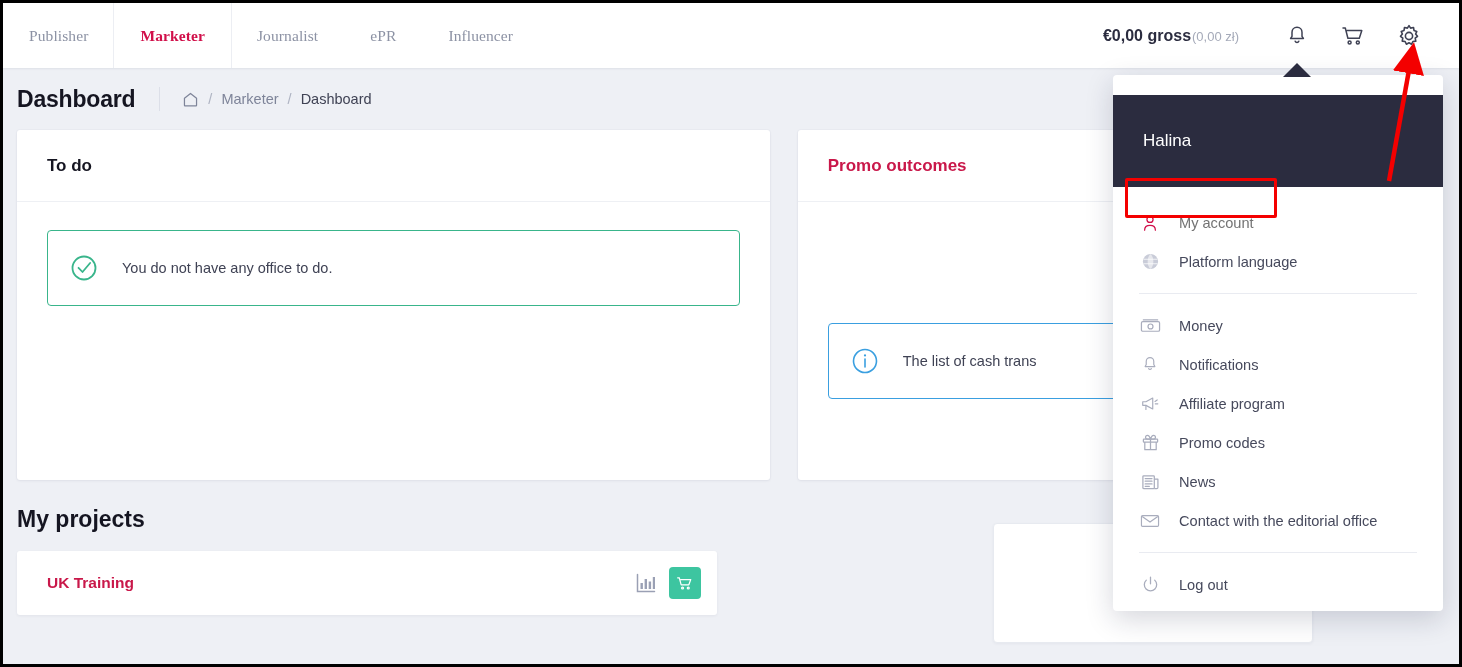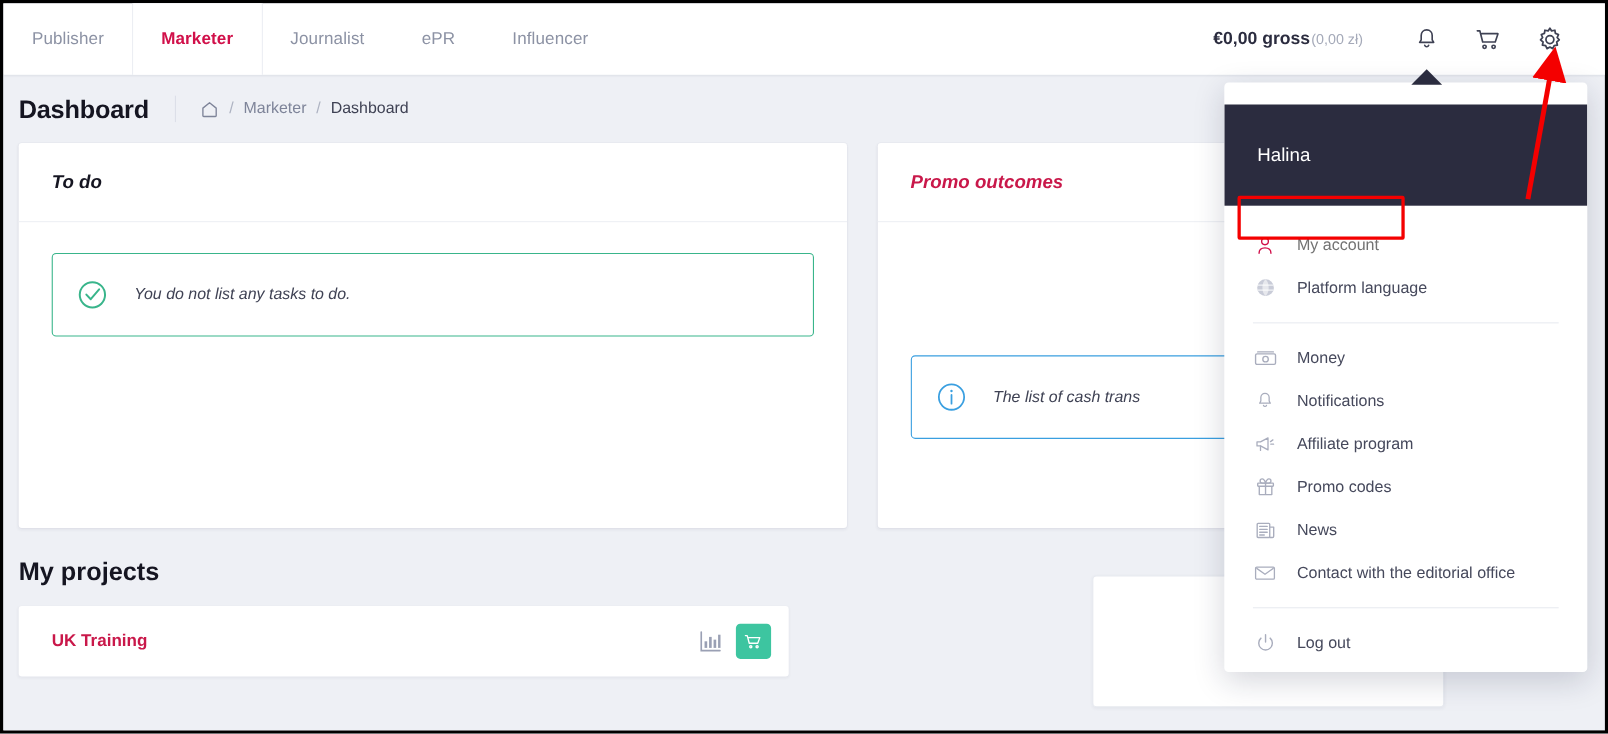--- a/index.html
+++ b/index.html
@@ -18,21 +18,21 @@
   }
 
   
   .topbar {
     position: absolute; left: 0; top: 0; width: 1456px; height: 65px;
     background: #ffffff;
     display: flex; align-items: stretch;
     box-shadow: 0 1px 2px rgba(20,30,60,.07);
     z-index: 5;
   }
-  .tabs { display: flex; align-items: flex-start; height: 100%; }
+  .tabs { display: flex; align-items: flex-start; height: 100%; font-family: Liberation Serif, serif; }
   .tab {
     display: flex; align-items: center; justify-content: center;
     padding: 0 26px; height: 100%;
     font-size: 15.5px; color: #8c92a4; letter-spacing: .1px;
     cursor: pointer; white-space: nowrap;
   }
   .tab.active { color: #d1104a; font-weight: 700; background: #ffffff;
                 box-shadow: -1px 0 0 #eceef3, 1px 0 0 #eceef3; }
   .topbar-right {
     margin-left: auto; display: flex; align-items: center; gap: 0px;
@@ -54,21 +54,20 @@
   .divider-v { width: 1px; height: 24px; background: #dcdfe8; margin: 0 22px 0 24px; }
   .crumbs { display: flex; align-items: center; gap: 9px; font-size: 14.5px; color: #7e8499; }
   .crumbs .sep { color: #aeb3c2; }
   .crumbs .cur { color: #3f4254; }
 
   
   .cards-row { display: flex; gap: 28px; padding: 0 0 0 14px; }
   .card {
     background: #ffffff; border-radius: 3px;
     box-shadow: 0 1px 3px rgba(30,40,70,.06), 0 0 0 1px rgba(40,50,80,.02);
-    font-style: italic;
   }
   .card-head { height: 72px; display: flex; align-items: center; padding: 0 30px;
                border-bottom: 1px solid #eef0f4; }
   .card-title { font-size: 17px; font-weight: 700; color: #151521; }
   .card-title.accent { color: #c9184a; }
   .card-body { padding: 28px 30px 30px 30px; }
 
   .card-todo { width: 822px; height: 350px; }
   .card-money { width: 578px; height: 350px; }
 
@@ -221,21 +220,21 @@
           <div class="card-title">To do</div>
         </div>
         <div class="card-body">
           <div class="alert">
             <span>
               <svg width="32" height="32" viewBox="0 0 32 32" fill="none" stroke="#39b58b" stroke-width="1.8" style="display:block">
                 <circle cx="16" cy="16" r="11.5"></circle>
                 <path d="M10.5 15.8l4 4.2 7.6-9" stroke-linecap="round" stroke-linejoin="round"></path>
               </svg>
             </span>
-            <span class="txt">You do not list any tasks to do.</span>
+            <span class="txt">You do not have any office to do.</span>
           </div>
         </div>
       </div>
 
       <div class="card card-money">
         <div class="card-head">
           <div class="card-title accent">Promo outcomes</div>
         </div>
         <div class="card-body">
           <div class="money-amount">€0,00</div>

